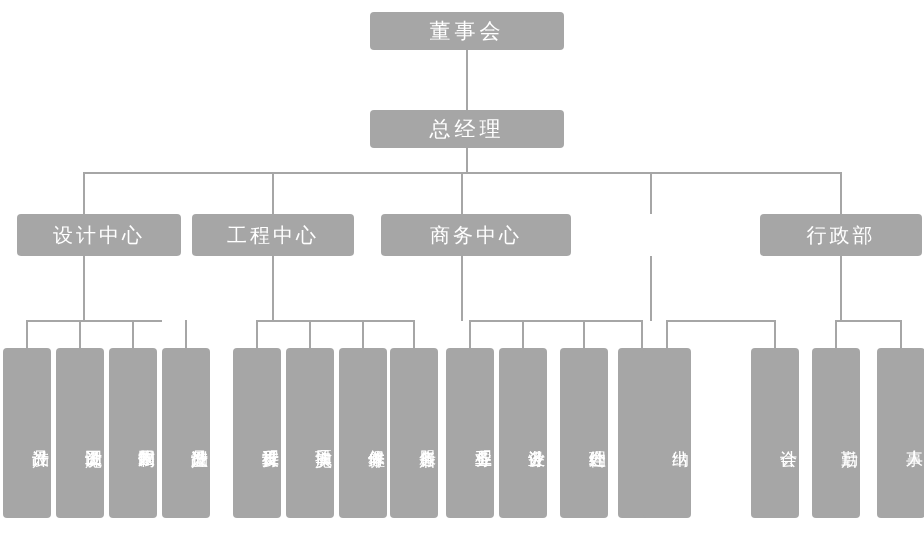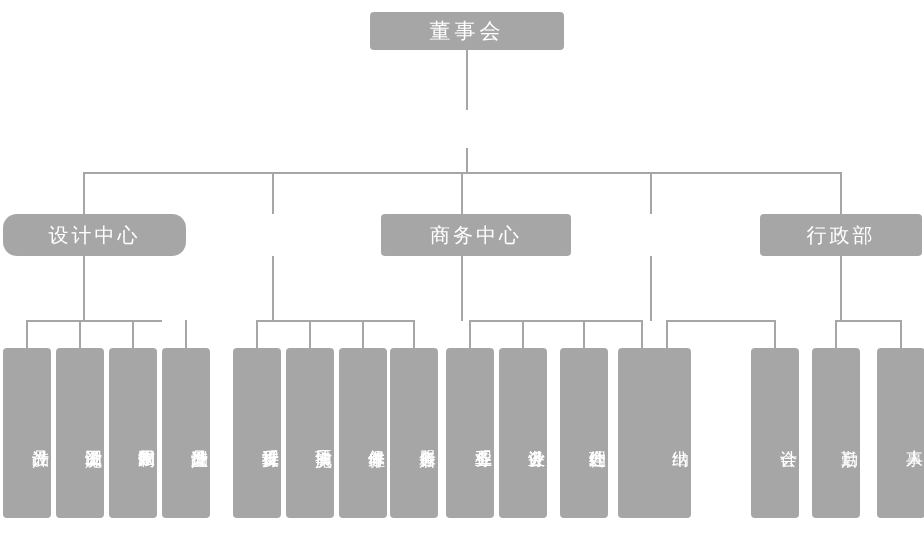--- a/index.html
+++ b/index.html
@@ -64,32 +64,34 @@
 </style>
 </head>
 <body>
 
 <div id="chart-root">
 
   <div class="node level-0" style="left:370px; top:12px; width:194px; height:38px;">董事会</div>
 
   <div class="conn v" style="left:466px; top:50px; height:60px;"></div>
 
+  <div class="node level-1" style="left:370px; top:110px; width:194px; height:38px;">总经理</div>
 
   <div class="conn v" style="left:466px; top:148px; height:25px;"></div>
 
   <div class="conn h" style="left:84px; top:172px; width:758px;"></div>
 
   <div class="conn v" style="left:83px; top:172px; height:42px;"></div>
   <div class="conn v" style="left:272px; top:172px; height:42px;"></div>
   <div class="conn v" style="left:461px; top:172px; height:42px;"></div>
   <div class="conn v" style="left:650px; top:172px; height:42px;"></div>
   <div class="conn v" style="left:840px; top:172px; height:42px;"></div>
 
-  <div class="node level-2" style="left:3px; top:214px; width:183px; height:42px;border-radius:14px;">设计中心</div>
+  <div class="node level-2" style="left:17px; top:214px; width:164px; height:42px;">设计中心</div>
+  <div class="node level-2" style="left:192px; top:214px; width:162px; height:42px;">工程中心</div>
   <div class="node level-2" style="left:381px; top:214px; width:190px; height:42px;">商务中心</div>
   <div class="node level-2" style="left:760px; top:214px; width:162px; height:42px;">行政部</div>
 
   <div class="conn v" style="left:83px; top:256px; height:65px;"></div>
   <div class="conn h" style="left:26px; top:320px; width:136px;"></div>
   <div class="conn v" style="left:26px; top:320px; height:28px;"></div>
   <div class="conn v" style="left:79px; top:320px; height:28px;"></div>
   <div class="conn v" style="left:132px; top:320px; height:28px;"></div>
   <div class="conn v" style="left:185px; top:320px; height:28px;"></div>
 

